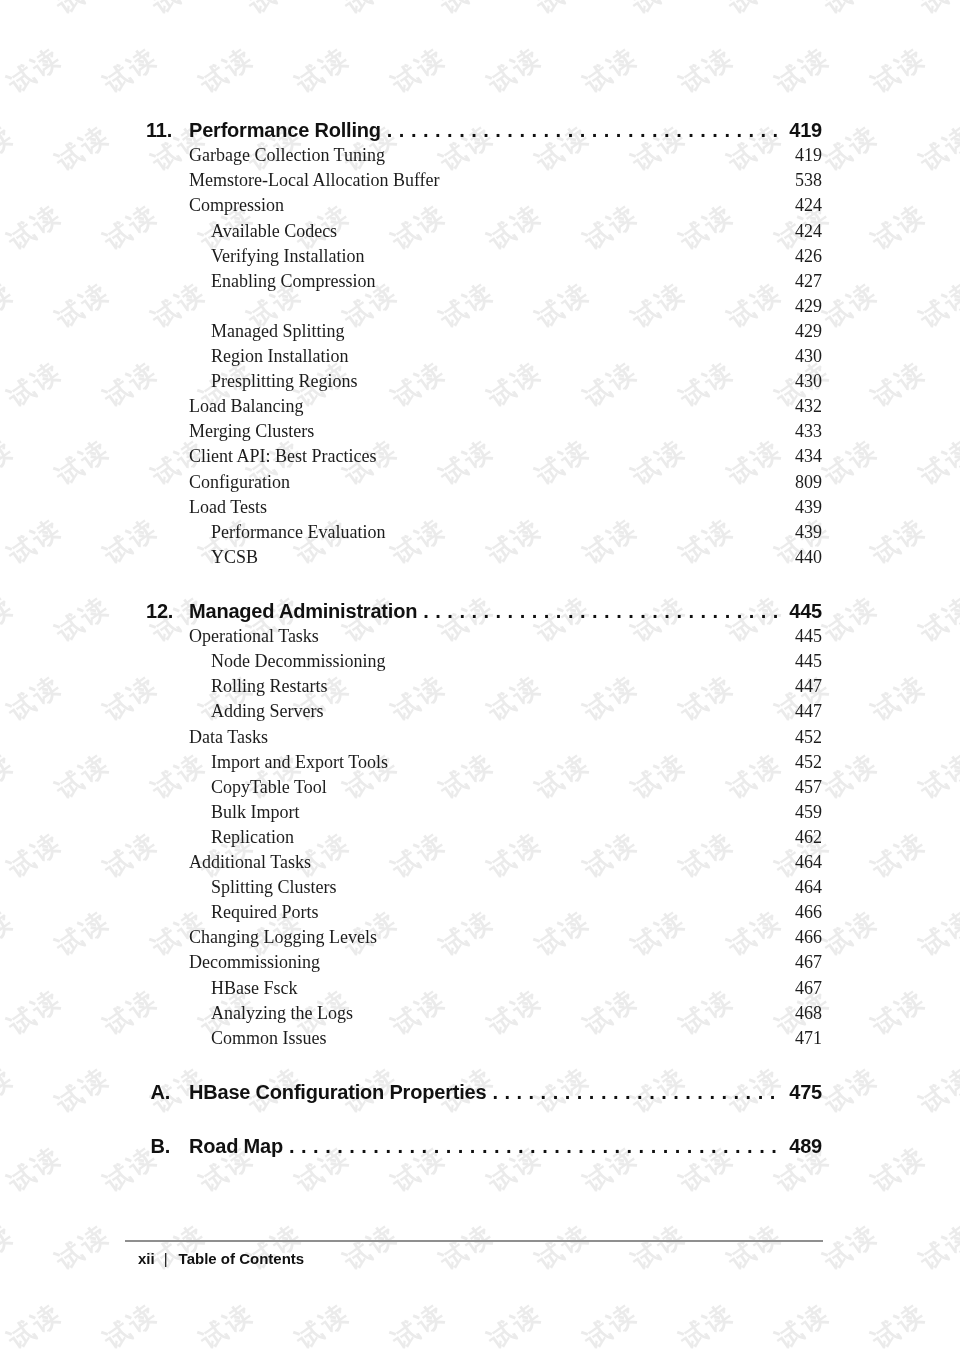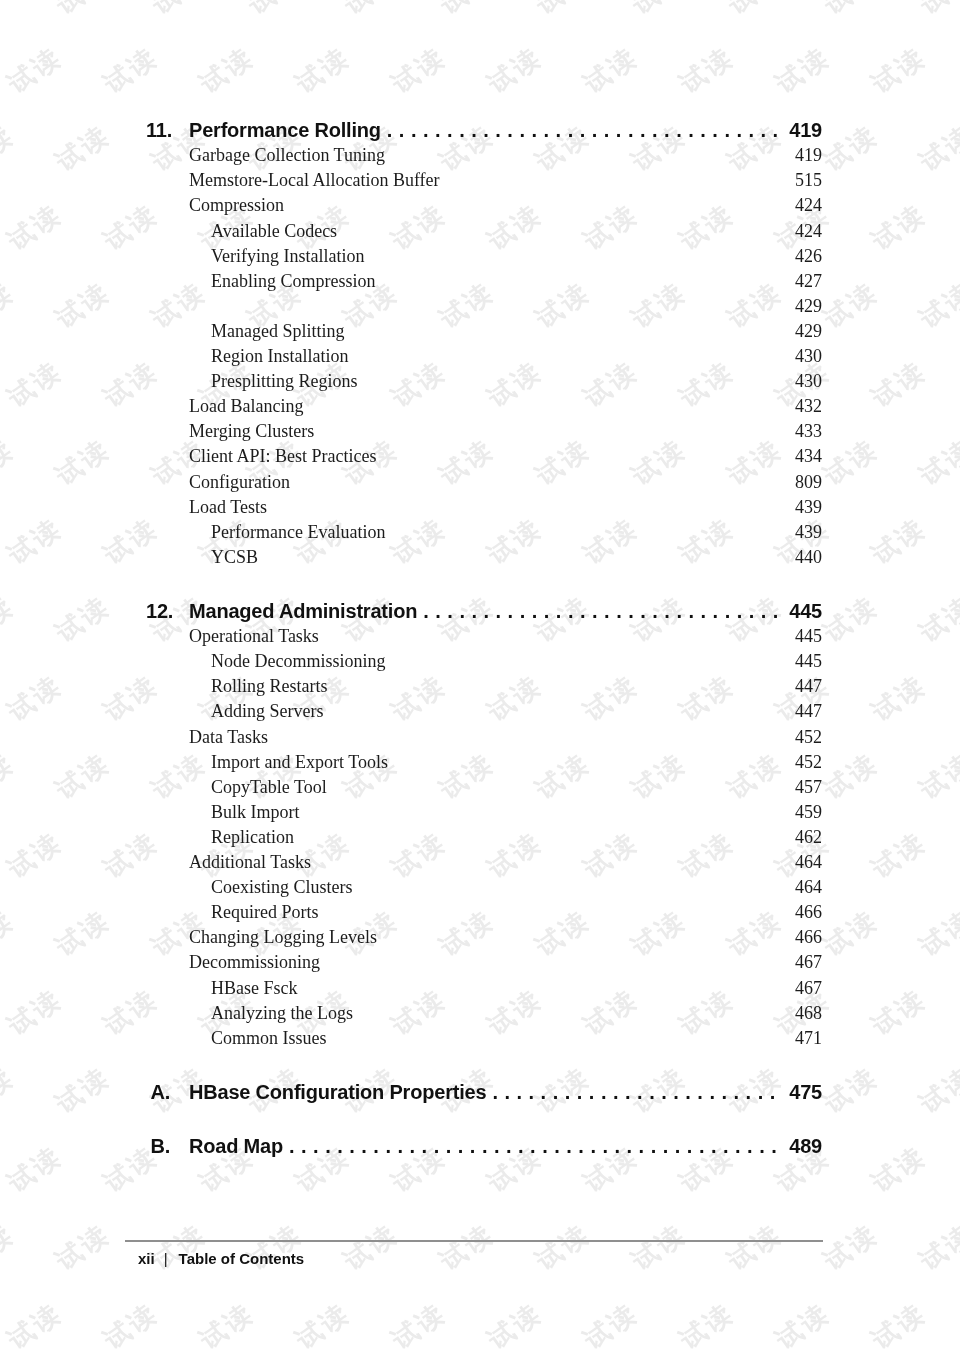--- a/index.html
+++ b/index.html
@@ -296,21 +296,21 @@
     <div class="entries">
   <div class="entry l1">
     <span class="label">Garbage Collection Tuning</span>
     <span class="spacer"></span>
     <span class="pg-body">419</span>
   </div>
 
   <div class="entry l1">
     <span class="label">Memstore-Local Allocation Buffer</span>
     <span class="spacer"></span>
-    <span class="pg-body">515</span>
+    <span class="pg-body">538</span>
   </div>
 
   <div class="entry l1">
     <span class="label">Compression</span>
     <span class="spacer"></span>
     <span class="pg-body">424</span>
   </div>
 
   <div class="entry l2">
     <span class="label">Available Codecs</span>
@@ -459,21 +459,21 @@
     <span class="pg-body">462</span>
   </div>
 
   <div class="entry l1">
     <span class="label">Additional Tasks</span>
     <span class="spacer"></span>
     <span class="pg-body">464</span>
   </div>
 
   <div class="entry l2">
-    <span class="label">Coexisting Clusters</span>
+    <span class="label">Splitting Clusters</span>
     <span class="spacer"></span>
     <span class="pg-body">464</span>
   </div>
 
   <div class="entry l2">
     <span class="label">Required Ports</span>
     <span class="spacer"></span>
     <span class="pg-body">466</span>
   </div>
 

